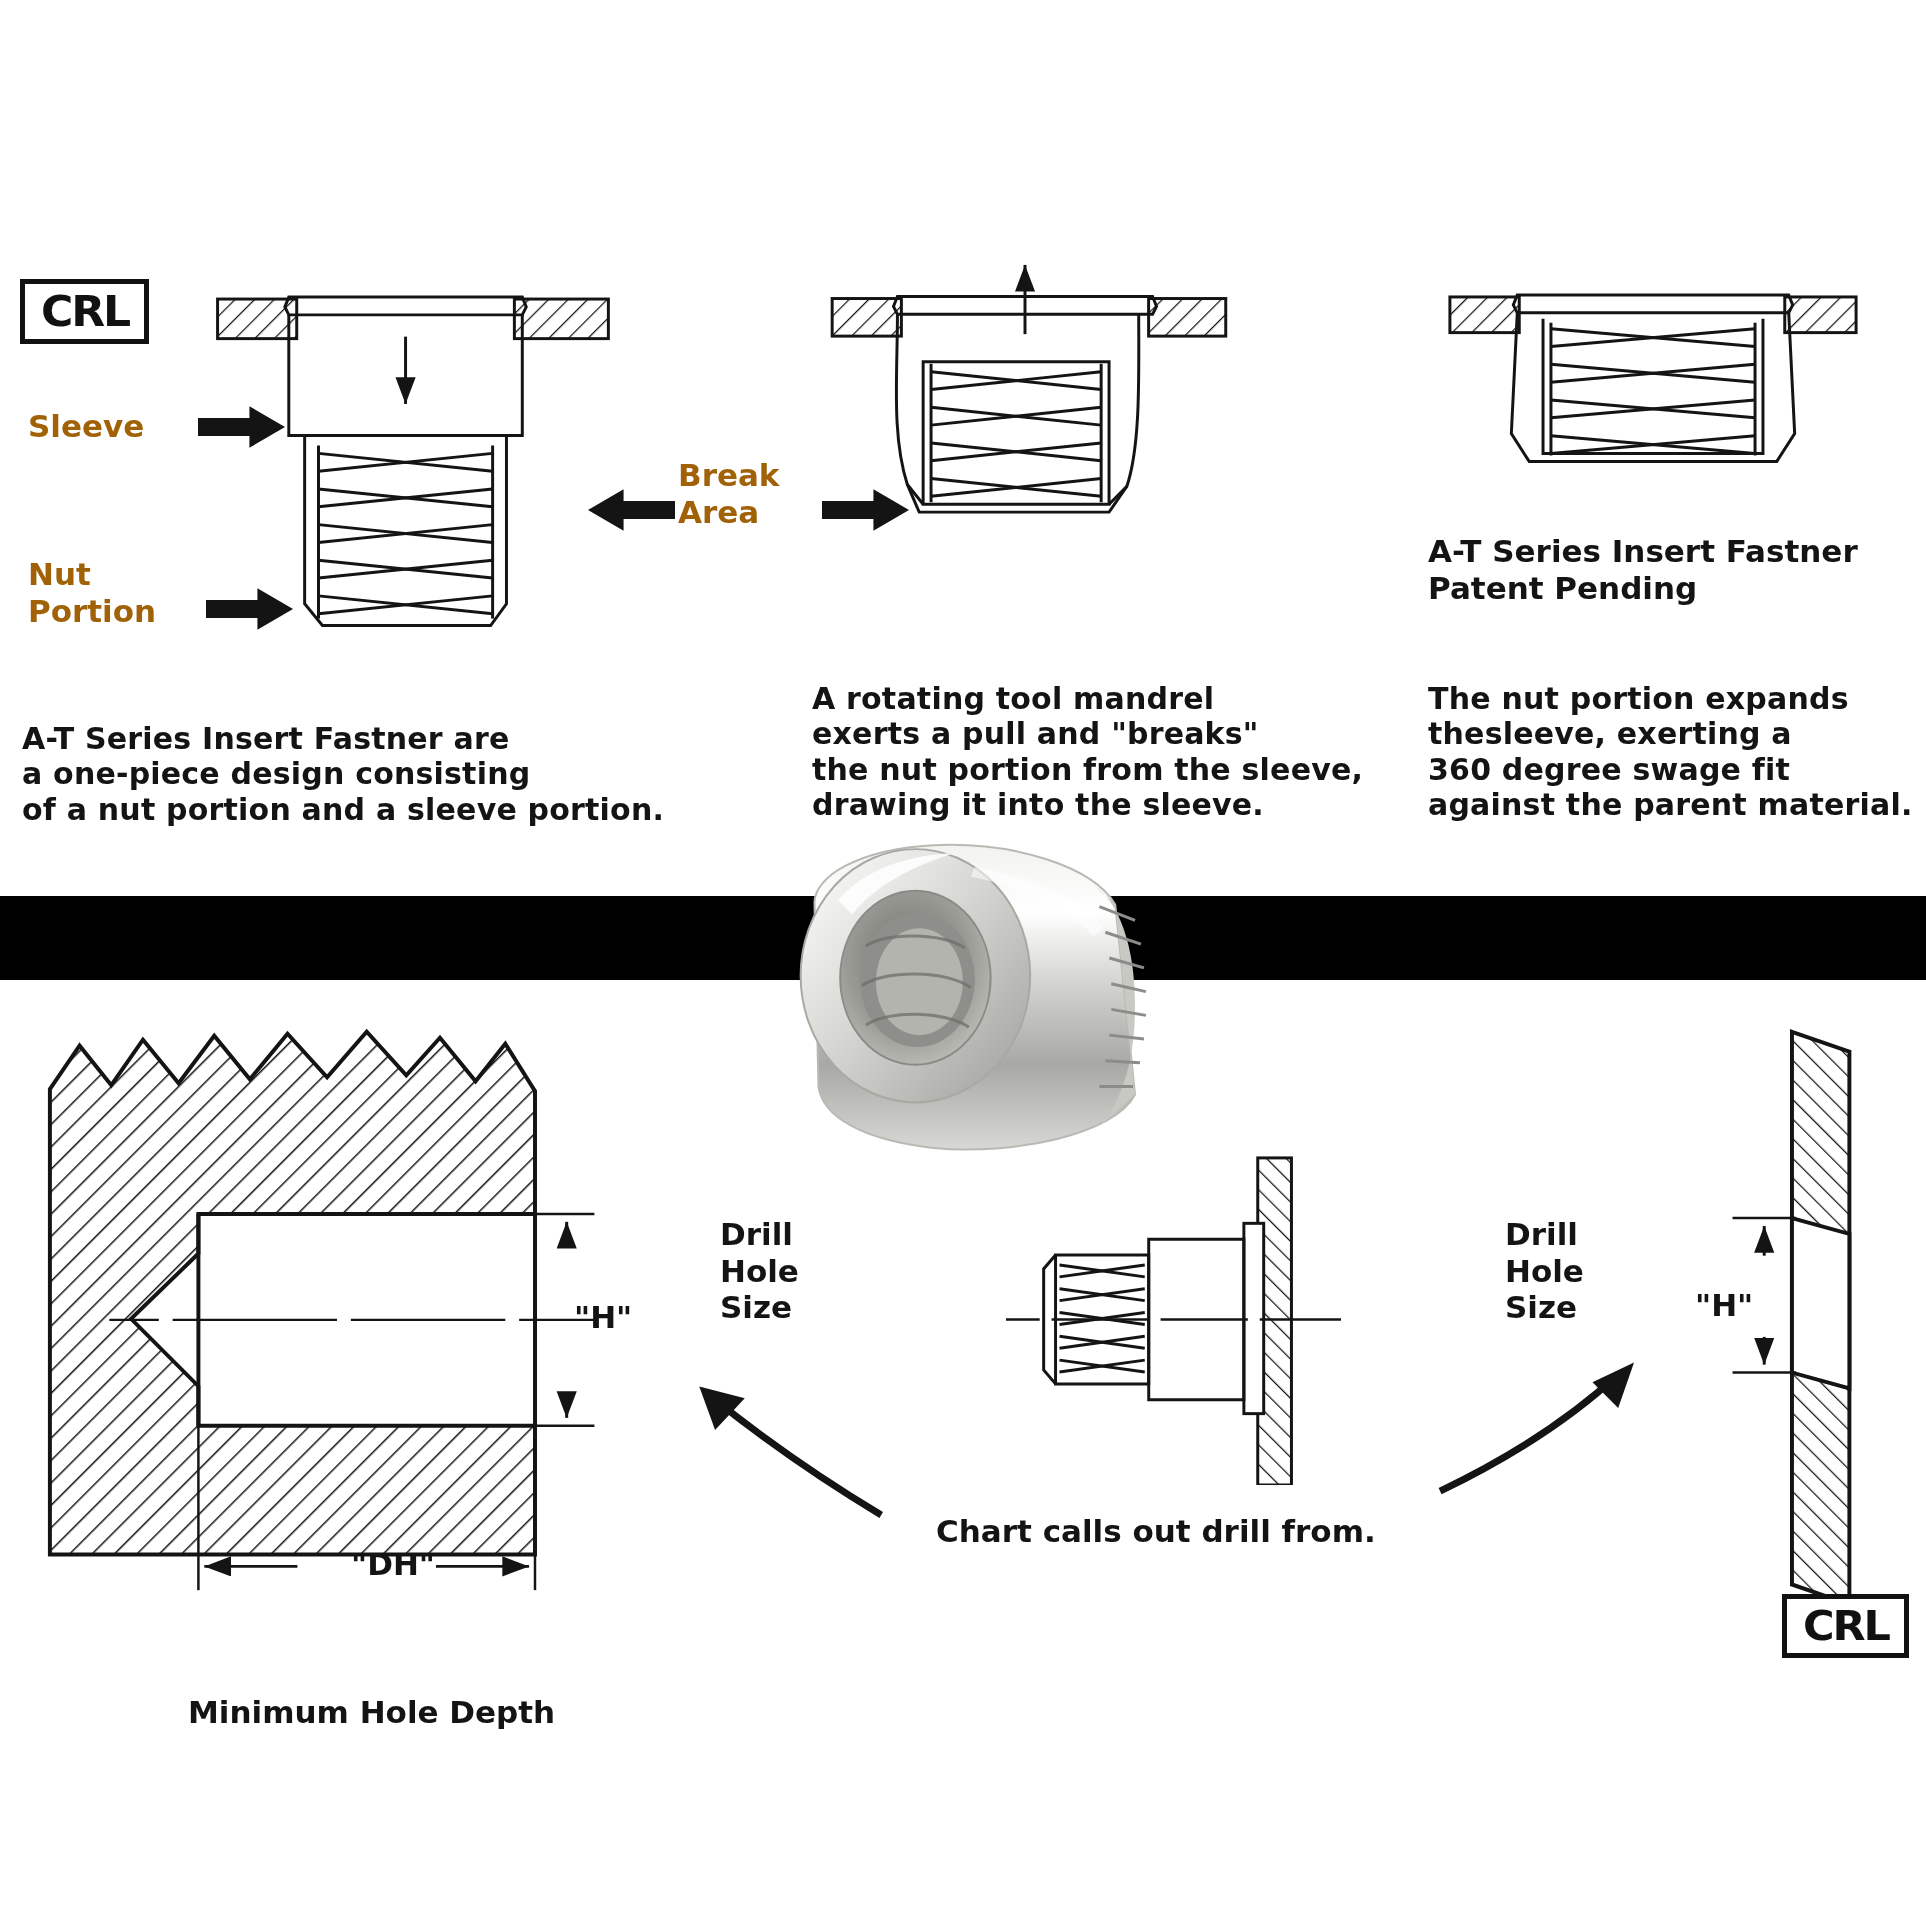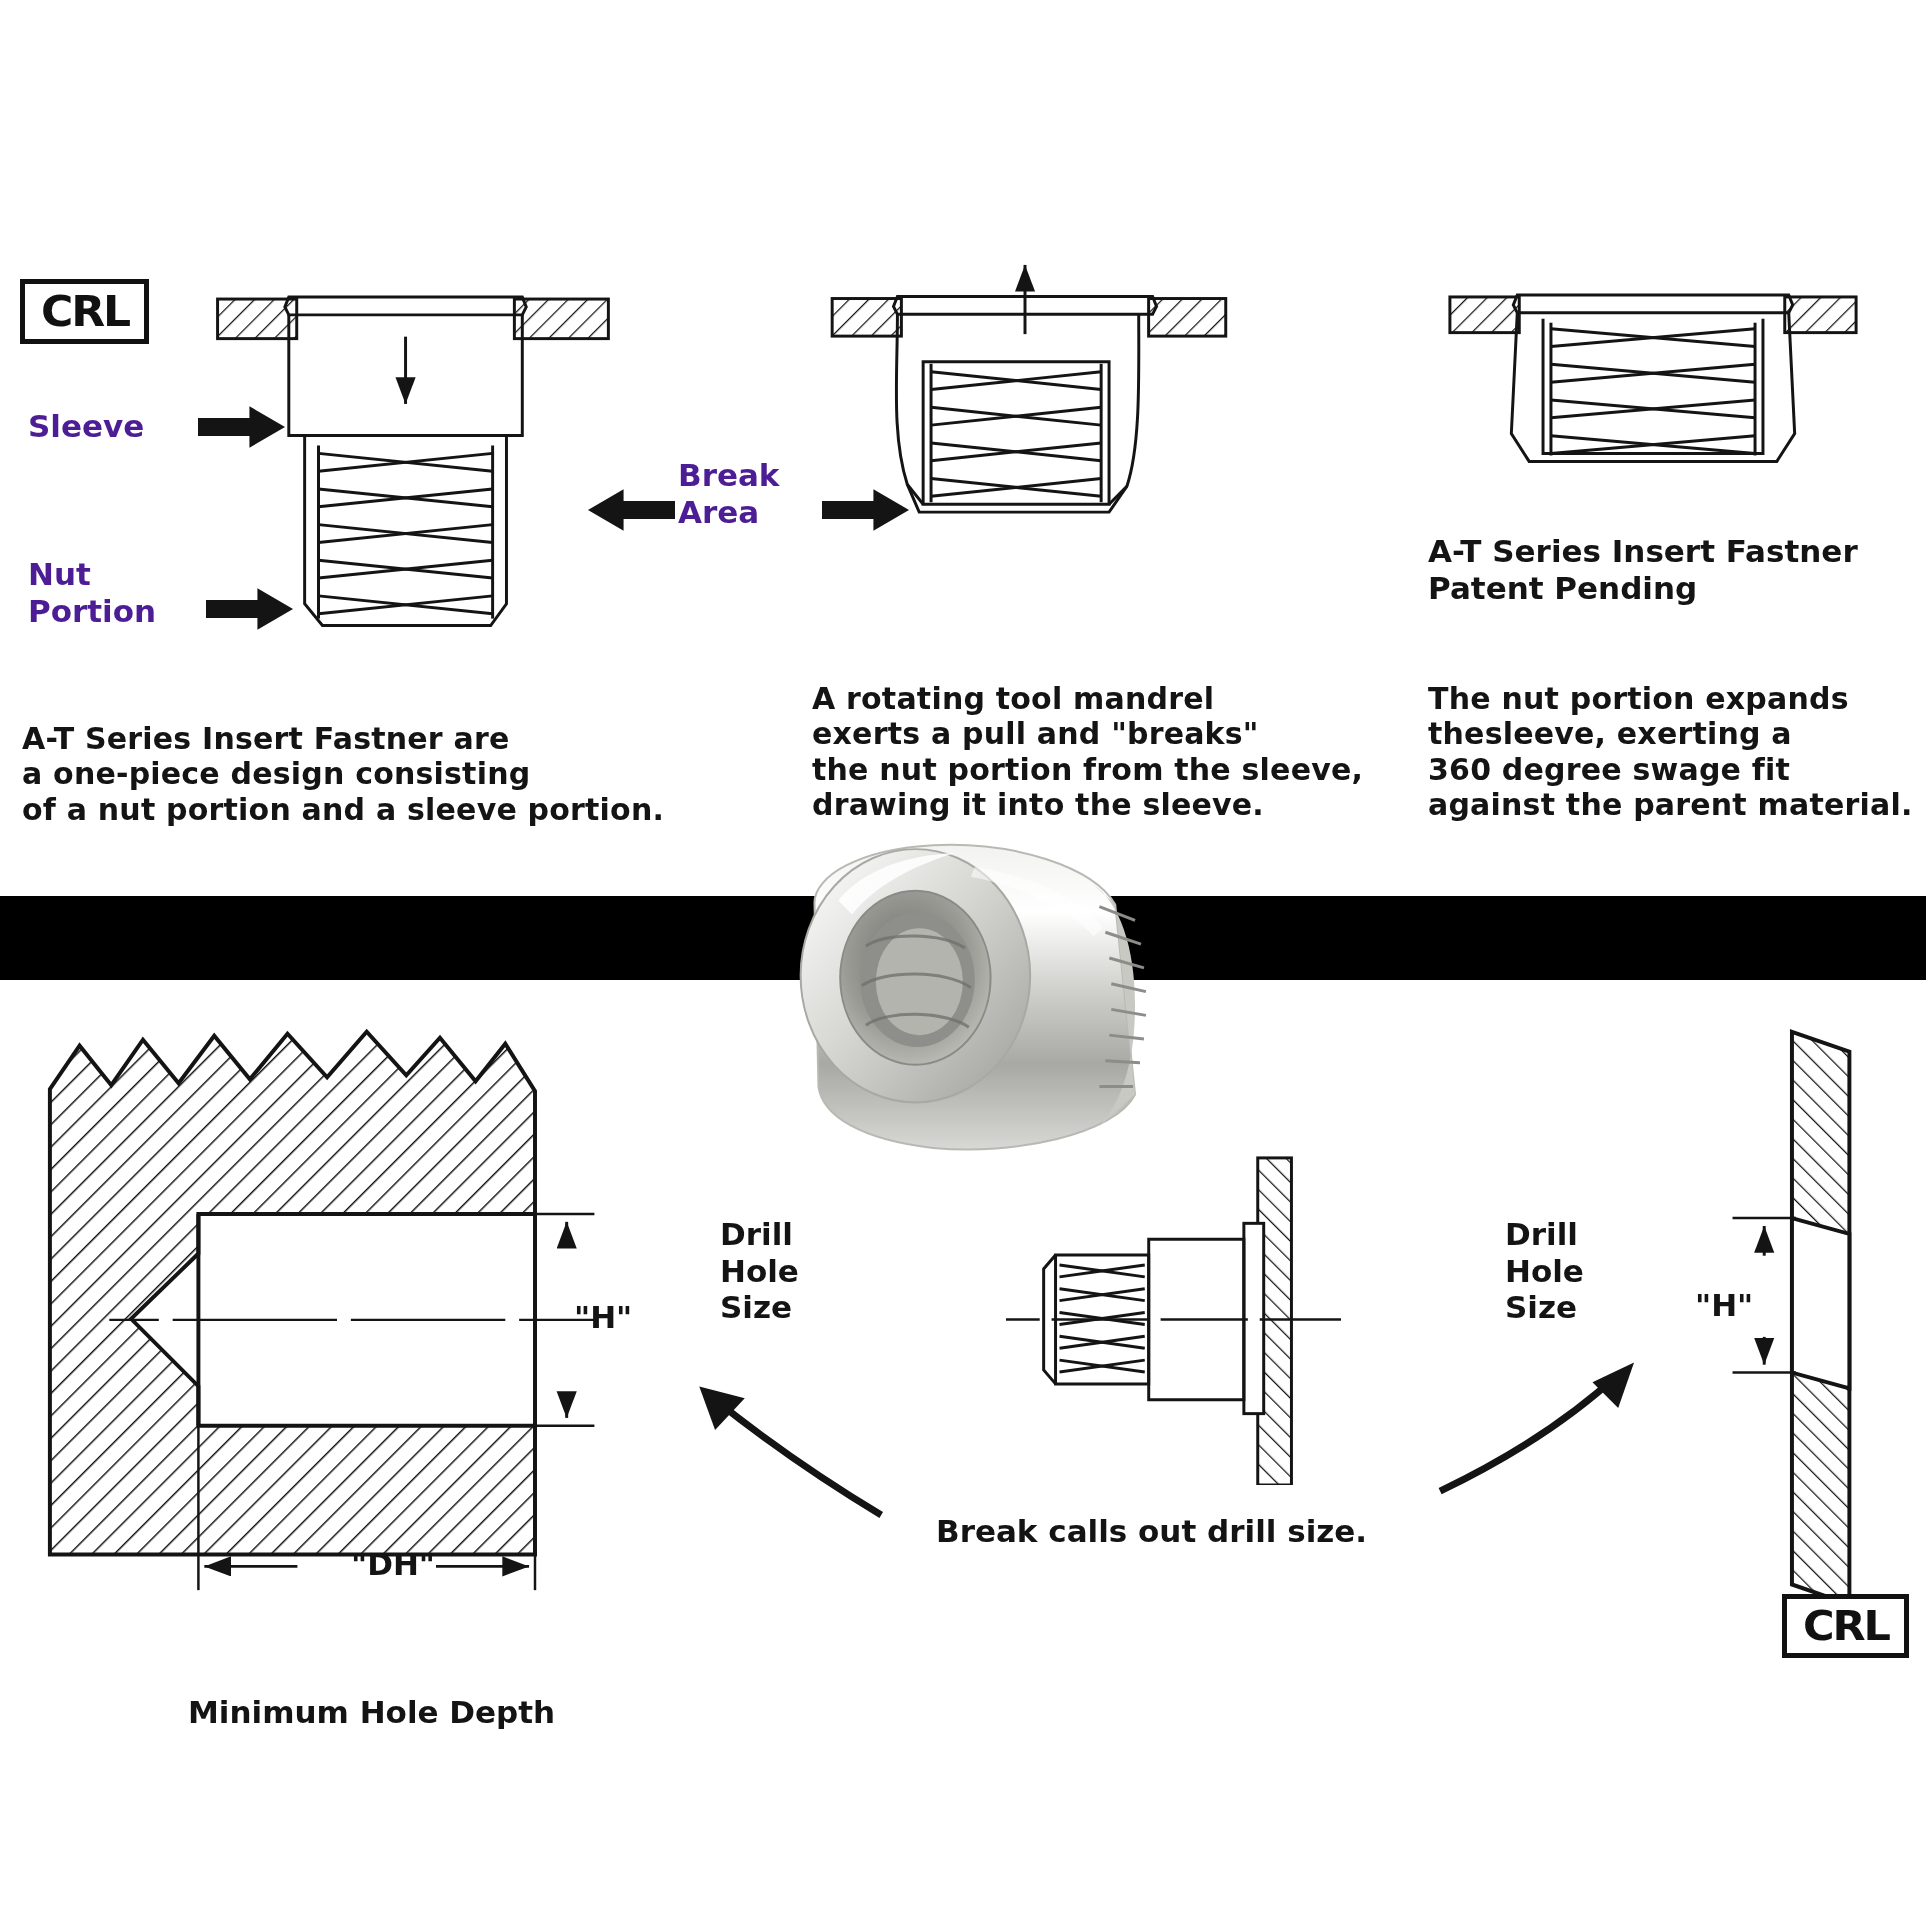--- a/index.html
+++ b/index.html
@@ -50,21 +50,21 @@
   
   .body-text {
     font-size: 30px;
     font-weight: bold;
     color: #141414;
     letter-spacing: 0.2px;
   }
   .label-text {
     font-size: 31px;
     font-weight: bold;
-    color: #4c1d95;
+    color: #a16207;
   }
   .title-text {
     font-size: 31px;
     font-weight: bold;
     color: #141414;
   }
   .dim-text {
     font-size: 31px;
     font-weight: bold;
     color: #141414;
@@ -380,20 +380,20 @@
 
   <div class="abs title-text txt" style="left:1505px; top:1216px; width:218px;">Drill
 Hole
 Size</div>
 
   <svg class="abs" style="left:1424px; top:1317px;" width="238" height="188" viewBox="0 0 240 190">
     <path d="M16,176 C70,150 140,110 196,58" stroke="#141414" stroke-width="7" fill="none"></path>
     <path d="M212,46 L170,66 L196,92 Z" fill="#141414"></path>
   </svg>
 
-  <div class="abs title-text" style="left:936px; top:1513px;">Break calls out drill size.</div>
+  <div class="abs title-text" style="left:936px; top:1513px;">Chart calls out drill from.</div>
 
   <div class="crl-logo abs" style="left:1782px; top:1594px; width:117px; height:54px; font-size:41px;">
     <span>CRL</span>
   </div>
 
 </div>
 
 
 </body></html>

